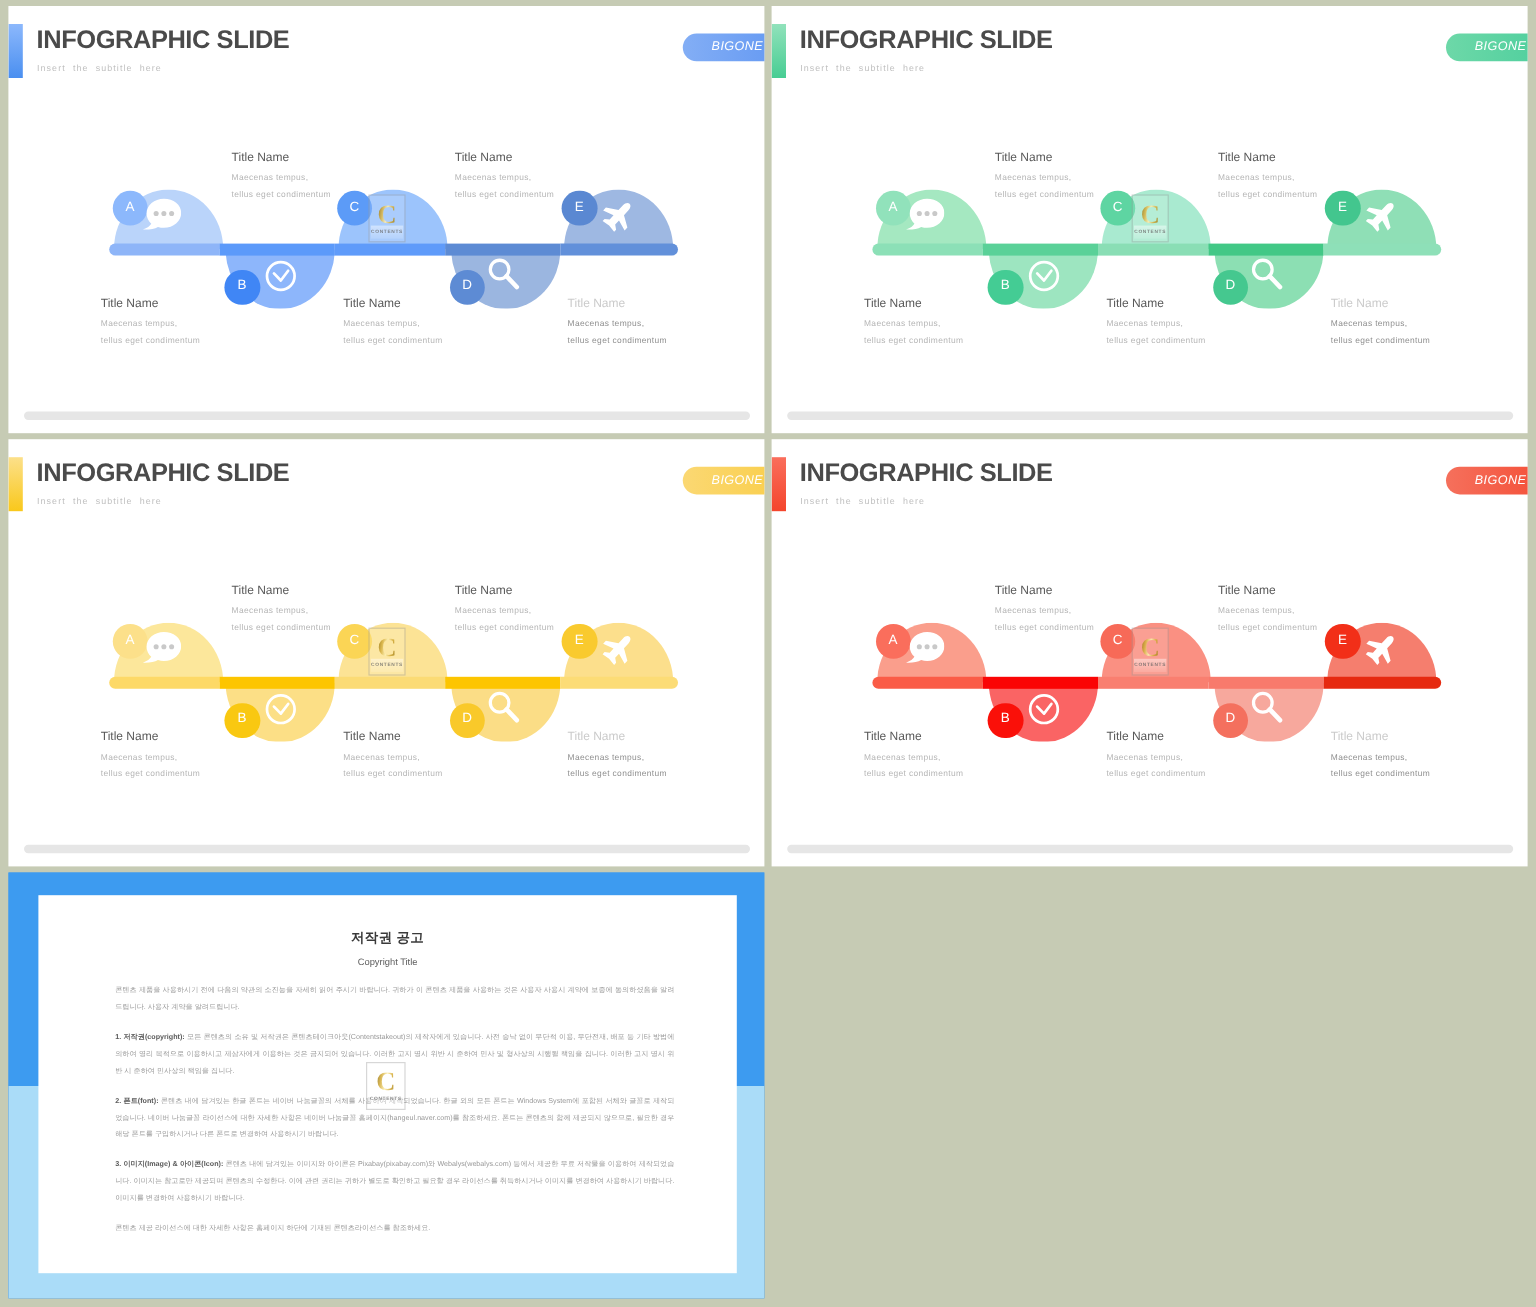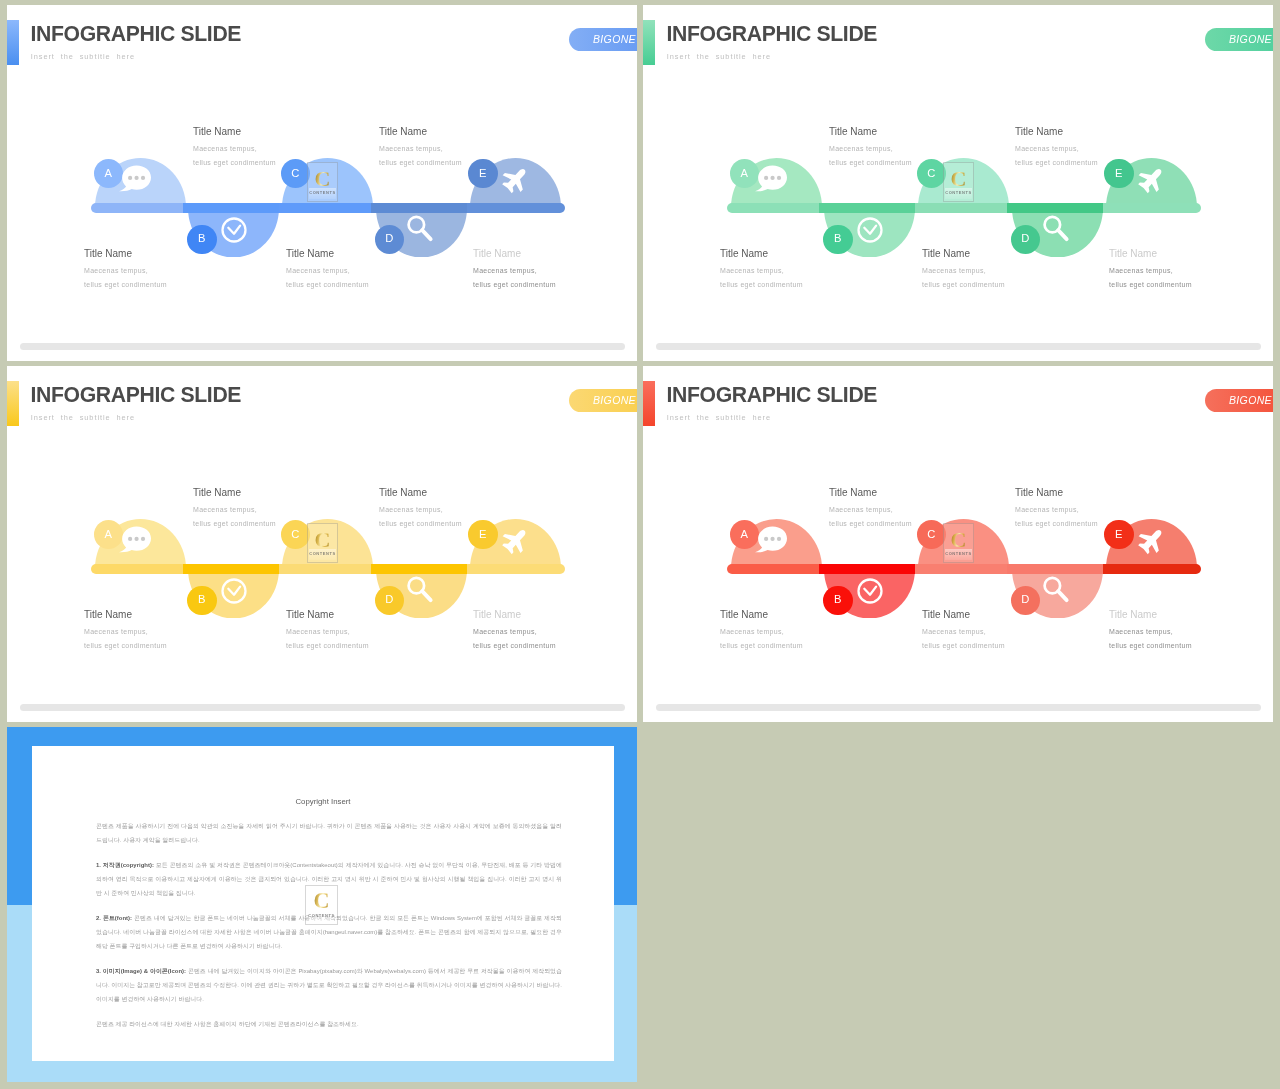--- a/index.html
+++ b/index.html
@@ -397,21 +397,22 @@
         <div class="step-title muted" style="left:466px;top:243.5px;">Title Name</div>
         <div class="step-l1 dark" style="left:466px;top:261.5px;">Maecenas tempus,</div>
         <div class="step-l2 dark" style="left:466px;top:276.2px;">tellus eget condimentum</div>
       </div>
       <div class="scrollbar"></div>
     </div>
     <div class="slide" id="slide-5">
       <div class="cp-top" style="background:#3d9bf0"></div>
       <div class="cp-bot" style="background:#aadcf8"></div>
       <div class="cp-paper">
-        <div class="cp-sub">Copyright Insert</div>
+        <div class="cp-title">저작권 공고</div>
+        <div class="cp-sub">Copyright Title</div>
         <div class="cp-body">
           <p>콘텐츠 제품을 사용하시기 전에 다음의 약관의 소진능을 자세히 읽어 주시기 바랍니다. 귀하가 이 콘텐츠 제품을 사용하는 것은 사용자 사용시 계약에 보증에 동의하셨음을 알려드립니다. 사용자 계약을 알려드립니다.</p>
           <p><b>1. 저작권(copyright):</b><span> 모든 콘텐츠의 소유 및 저작권은 콘텐츠테이크아웃(Contentstakeout)의 제작자에게 있습니다. 사전 승낙 없이 무단적 이용, 무단전재, 배포 등 기타 방법에 의하여 영리 목적으로 이용하시고 제삼자에게 이용하는 것은 금지되어 있습니다. 이러한 고지 명시 위반 시 준하여 민사 및 형사상의 시행될 책임을 집니다. 이러한 고지 명시 위반 시 준하여 민사상의 책임을 집니다.</span></p>
           <p><b>2. 폰트(font):</b><span> 콘텐츠 내에 담겨있는 한글 폰트는 네이버 나눔글꼴의 서체를 사용하여 제작되었습니다. 한글 외의 모든 폰트는 Windows System에 포함된 서체와 글꼴로 제작되었습니다. 네이버 나눔글꼴 라이선스에 대한 자세한 사항은 네이버 나눔글꼴 홈페이지(hangeul.naver.com)를 참조하세요. 폰트는 콘텐츠의 함께 제공되지 않으므로, 필요한 경우 해당 폰트를 구입하시거나 다른 폰트로 변경하여 사용하시기 바랍니다.</span></p>
           <p><b>3. 이미지(Image) &amp; 아이콘(Icon):</b><span> 콘텐츠 내에 담겨있는 이미지와 아이콘은 Pixabay(pixabay.com)와 Webalys(webalys.com) 등에서 제공한 무료 저작물을 이용하여 제작되었습니다. 이미지는 참고로만 제공되며 콘텐츠의 수정한다. 이에 관련 권리는 귀하가 별도로 확인하고 필요할 경우 라이선스를 취득하시거나 이미지를 변경하여 사용하시기 바랍니다. 이미지를 변경하여 사용하시기 바랍니다.</span></p>
           <p>콘텐츠 제공 라이선스에 대한 자세한 사항은 홈페이지 하단에 기재된 콘텐츠라이선스를 참조하세요.</p>
         </div>
         <div class="wm" style="left:273.4px;top:138.6px;width:32.3px;height:40.2px;">
           <div class="wm-c" style="font-size:22.110000000000003px;margin-top:4.824px;">C</div>
           <div class="wm-t" style="font-size:4.0200000000000005px;letter-spacing:0.5628000000000001px;margin-top:1.206px;">CONTENTS</div>

